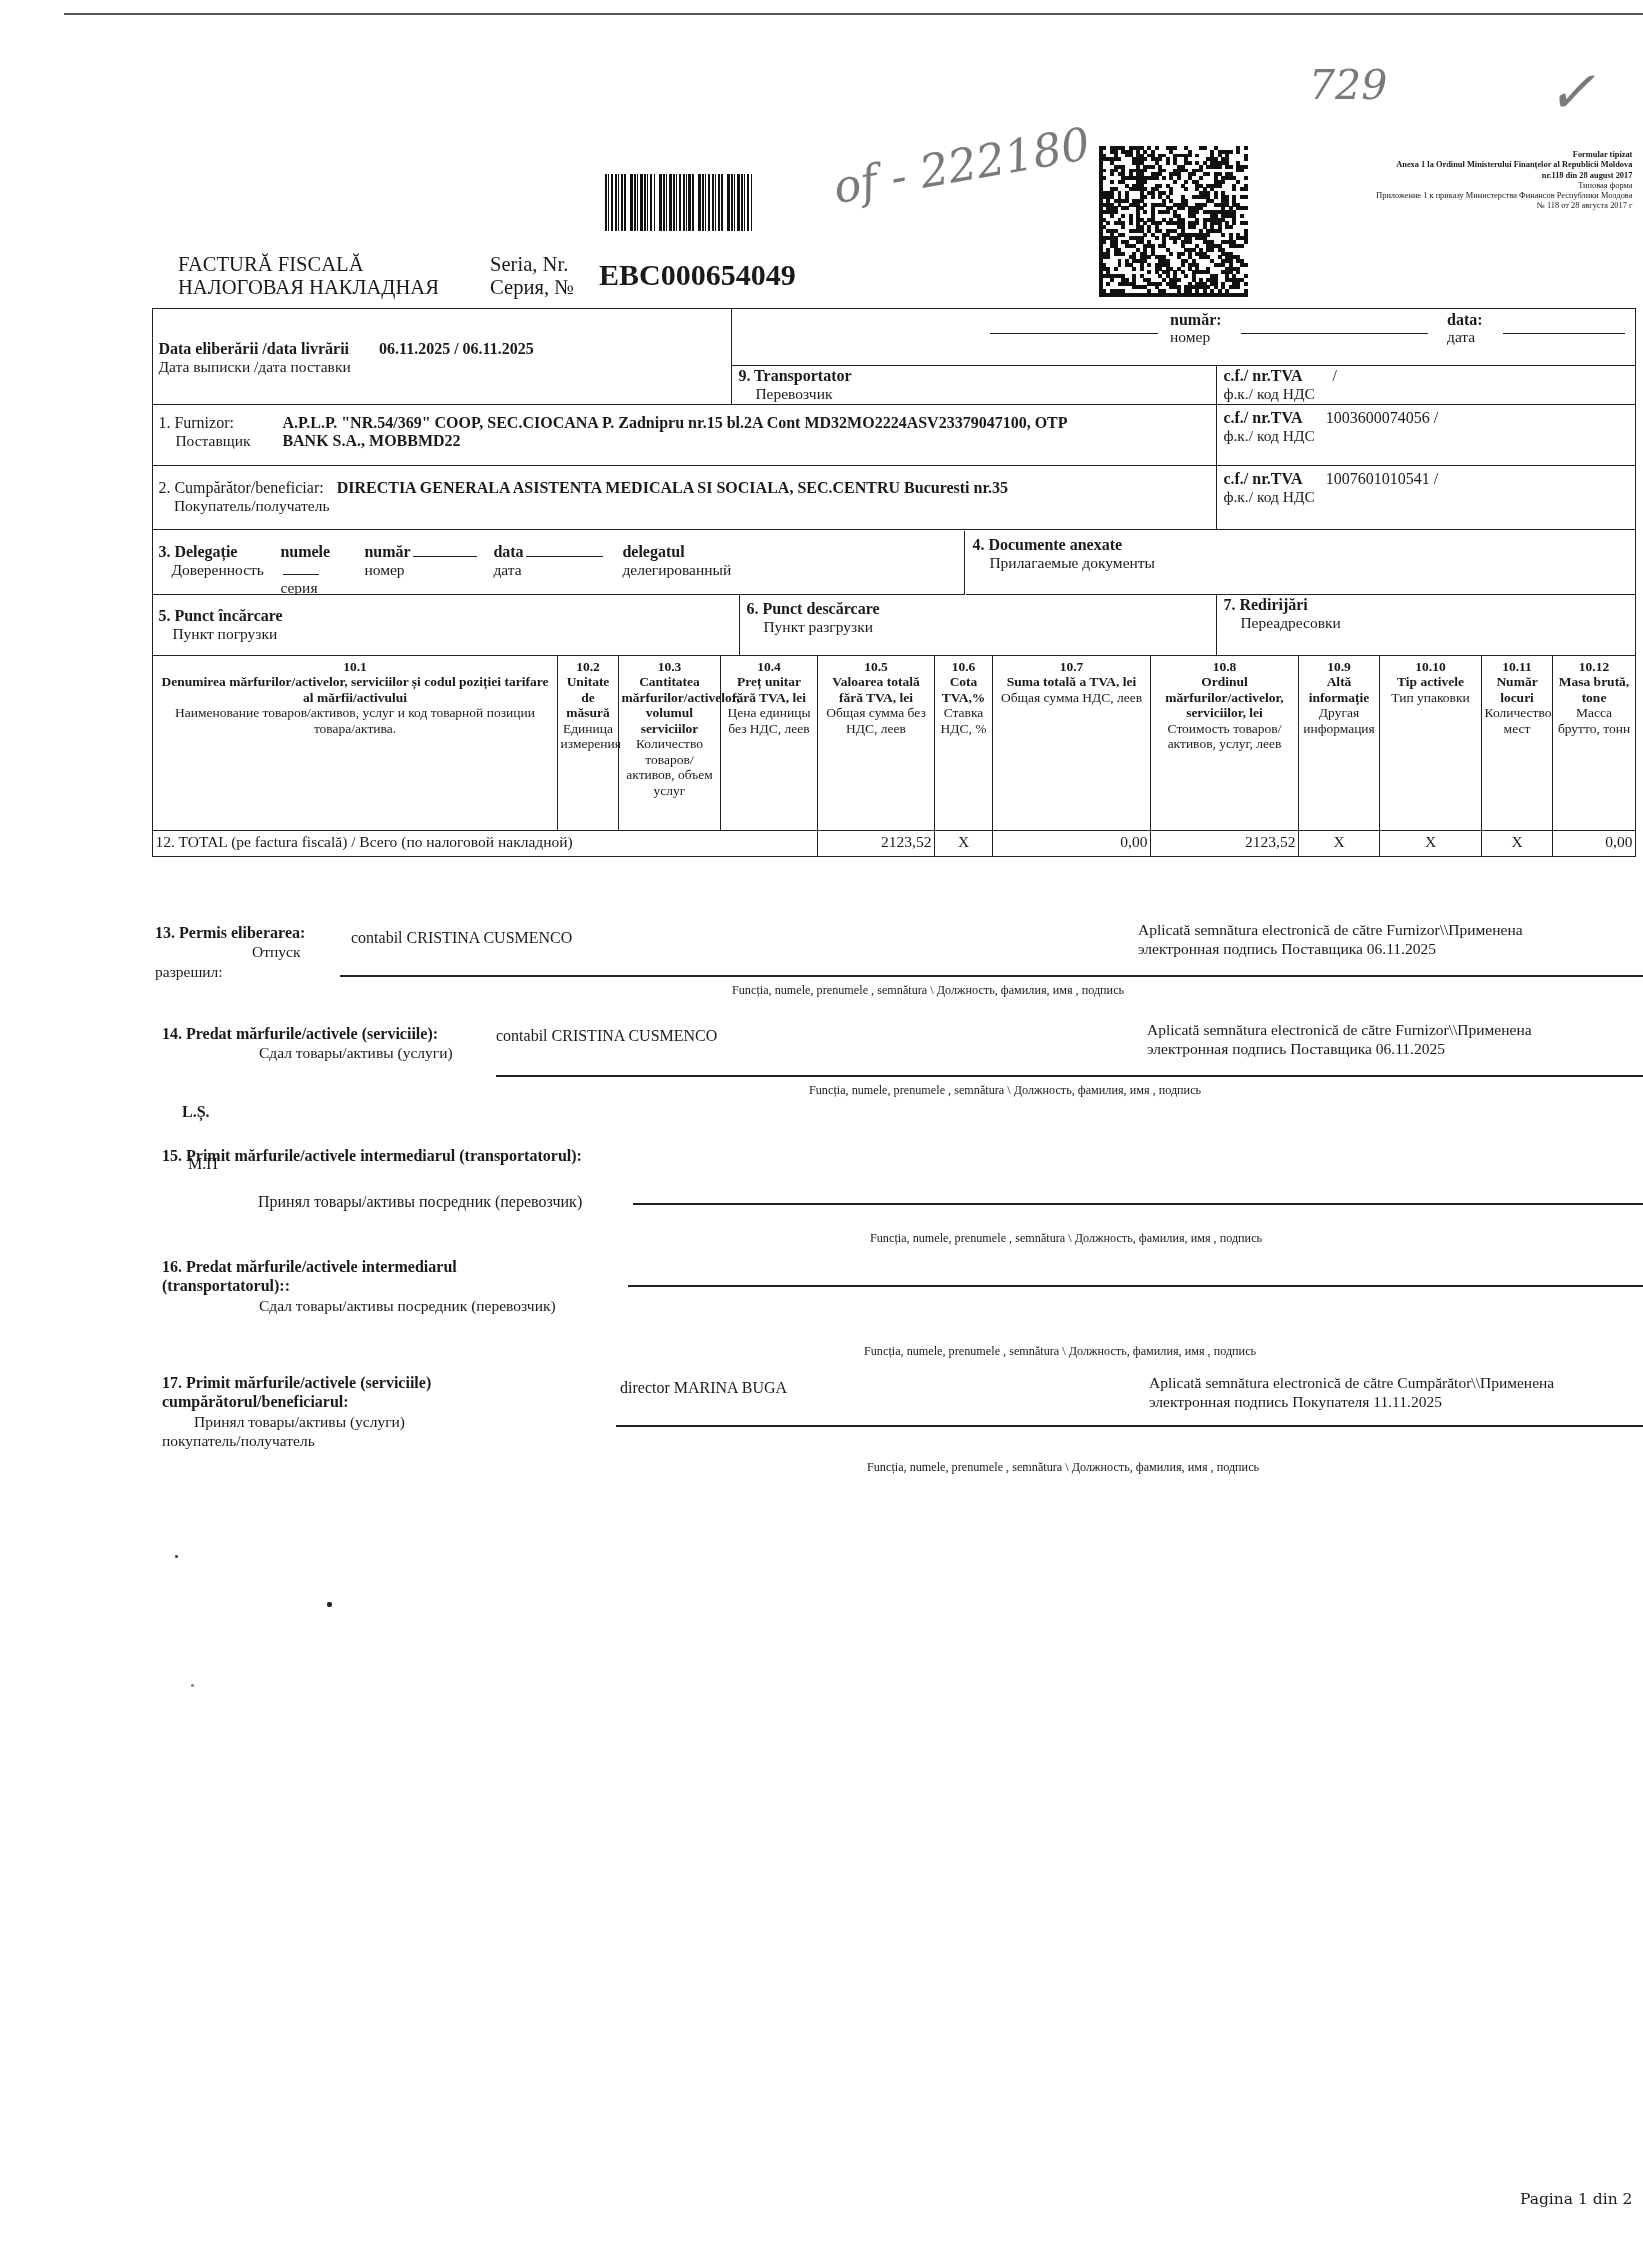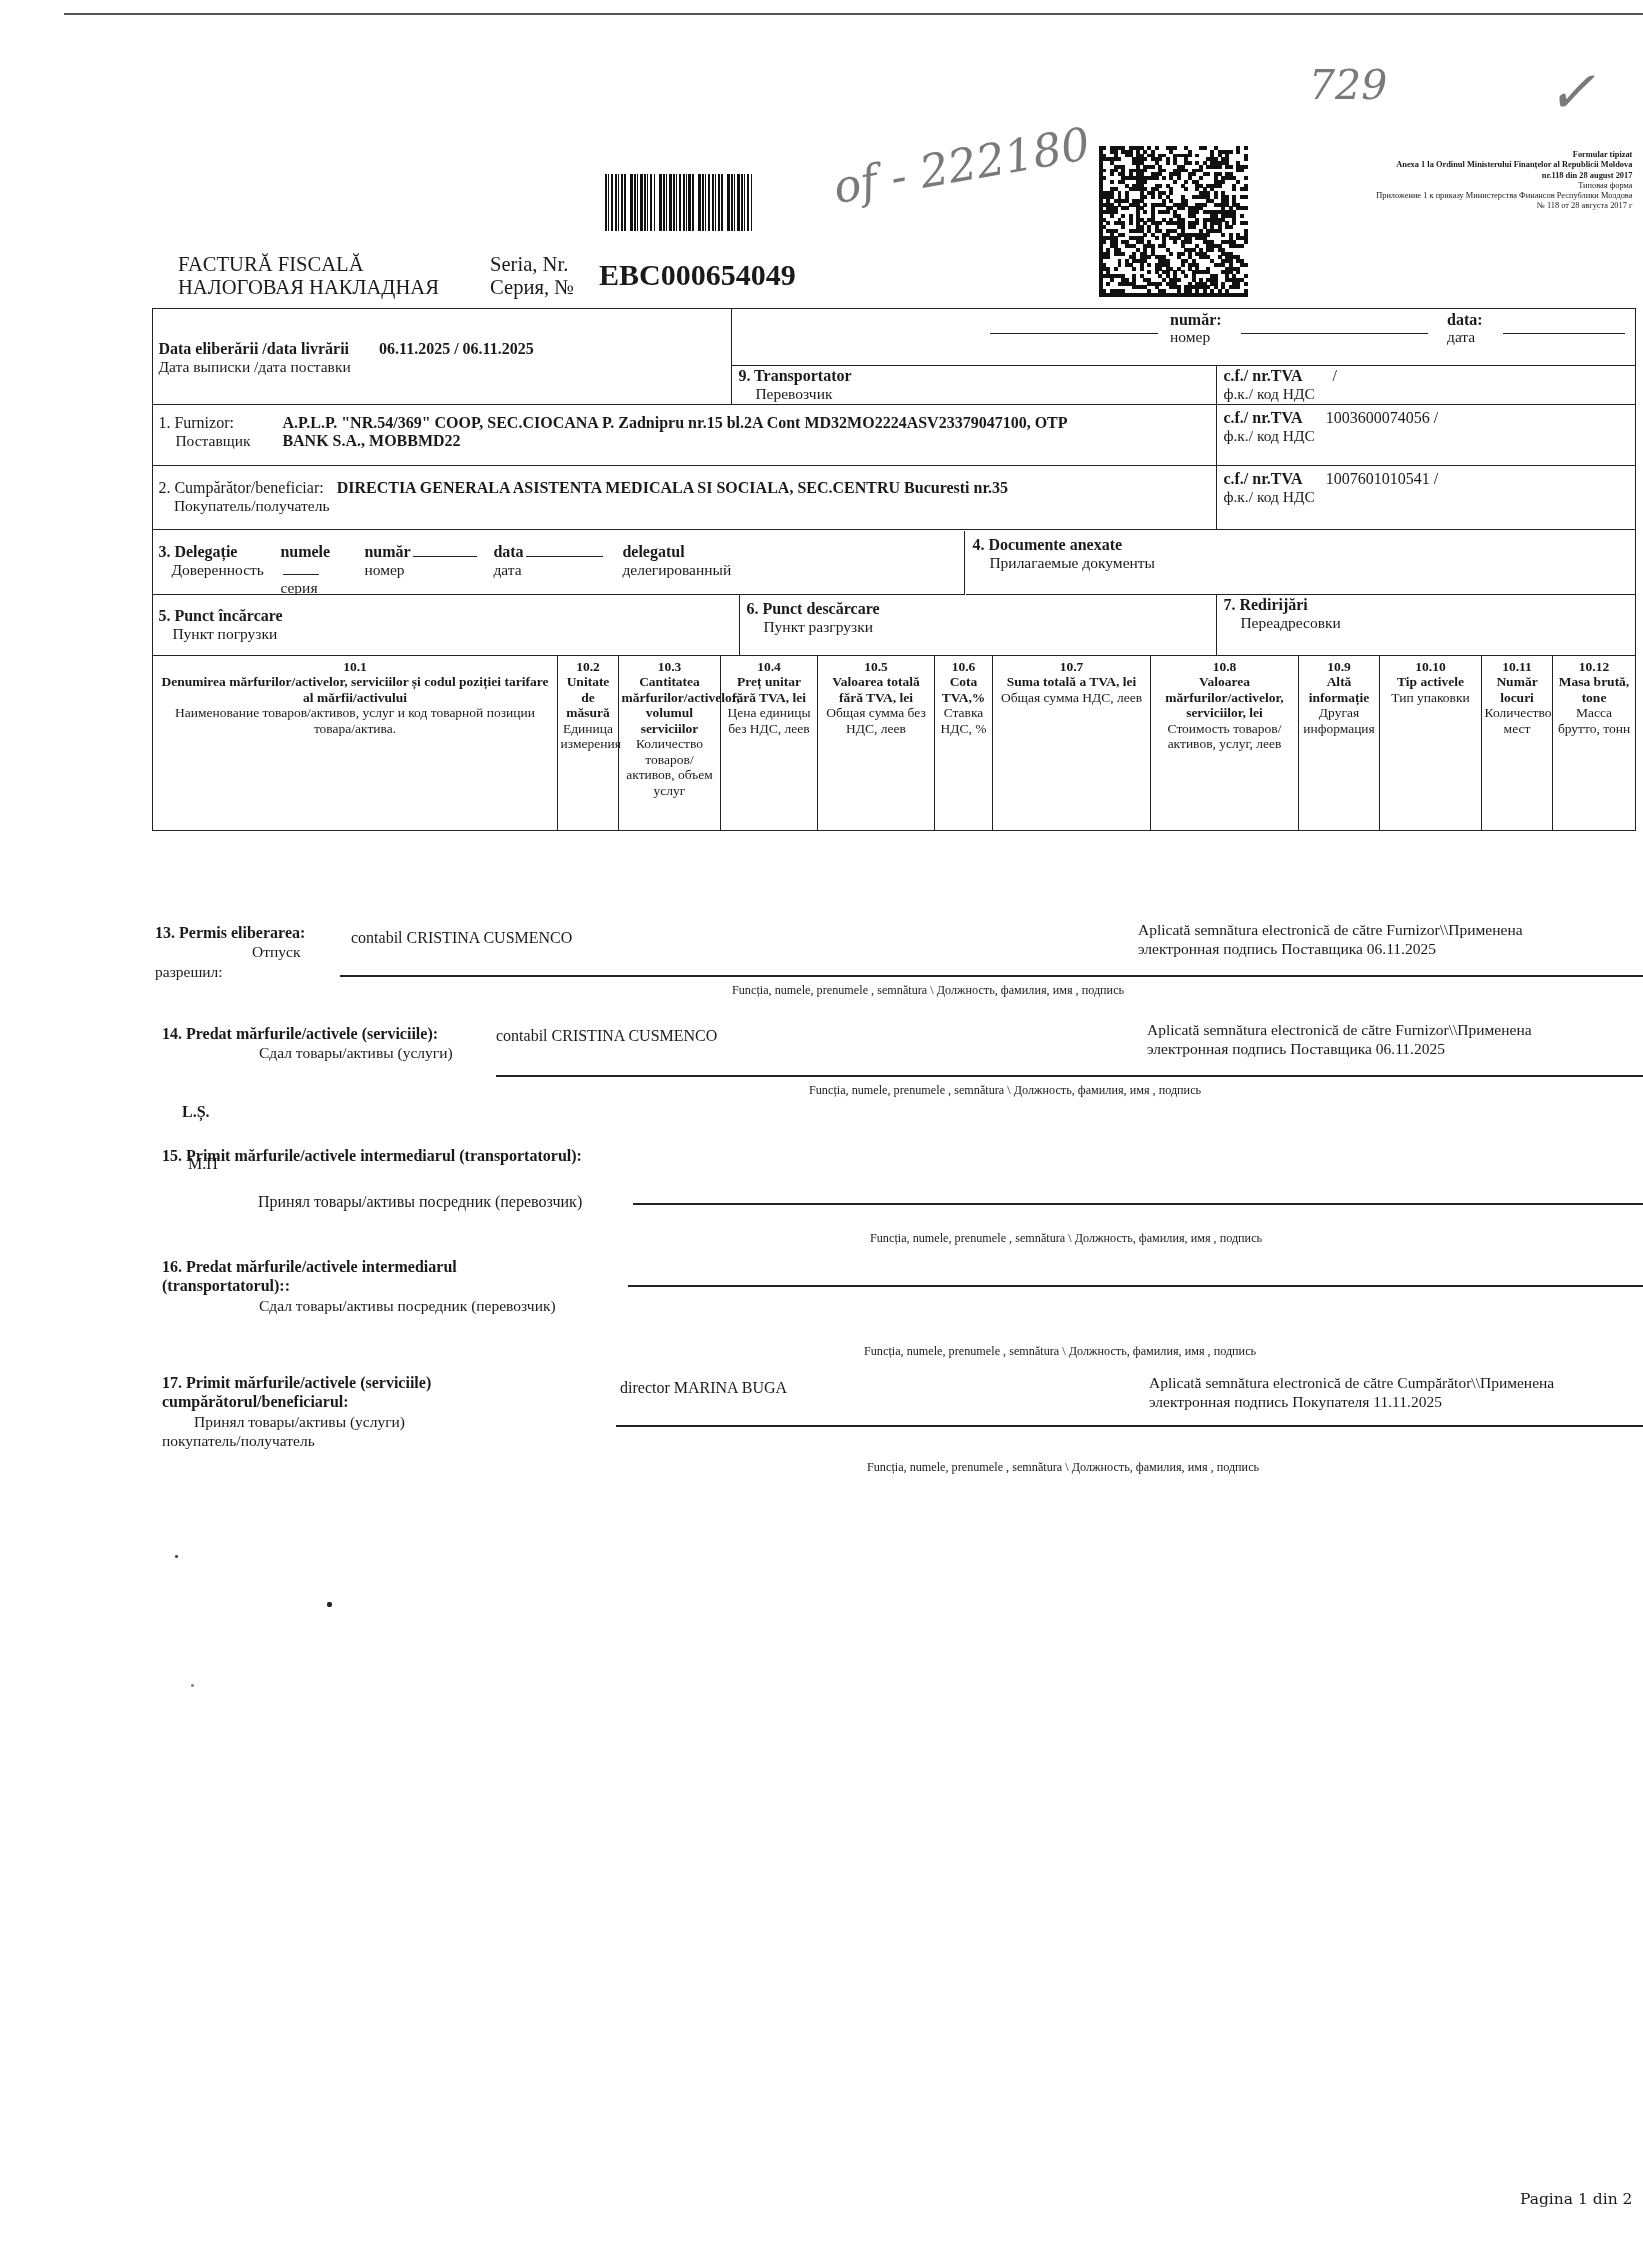--- a/index.html
+++ b/index.html
@@ -1041,21 +1041,21 @@
           <div class="t">Cota TVA,%</div>
           <div>Ставка НДС, %</div>
         </th>
       <th>
           <div class="t">10.7</div>
           <div class="t">Suma totală a TVA, lei</div>
           <div>Общая сумма НДС, леев</div>
         </th>
       <th>
           <div class="t">10.8</div>
-          <div class="t">Valoarea mărfurilor/activelor, serviciilor, lei</div>
+          <div class="t">Ordinul mărfurilor/activelor, serviciilor, lei</div>
           <div>Стоимость товаров/активов, услуг, леев</div>
         </th>
       <th>
           <div class="t">10.9</div>
           <div class="t">Altă informație</div>
           <div>Другая информация</div>
         </th>
       <th>
           <div class="t">10.10</div>
           <div class="t">Tip activele</div>
@@ -1067,20 +1067,31 @@
           <div>Количество мест</div>
         </th>
       <th>
           <div class="t">10.12</div>
           <div class="t">Masa brută, tone</div>
           <div>Масса брутто, тонн</div>
         </th>
     </tr>
   </thead>
   <tbody>
+    <tr style="height:26px;">
+      <td colspan="4" style="font-size:15.5px;"><span class="b" style="font-weight:normal;">12. TOTAL (pe factura fiscală) / Всего (по налоговой накладной)</span></td>
+      <td class="num" style="font-size:15.5px;">2123,52</td>
+      <td class="center" style="font-size:15.5px;">X</td>
+      <td class="num" style="font-size:15.5px;">0,00</td>
+      <td class="num" style="font-size:15.5px;">2123,52</td>
+      <td class="center" style="font-size:15.5px;">X</td>
+      <td class="center" style="font-size:15.5px;">X</td>
+      <td class="center" style="font-size:15.5px;">X</td>
+      <td class="num" style="font-size:15.5px;">0,00</td>
+    </tr>
   </tbody>
 </table>
 
 <div class="sec" style="left:155px;top:923px;">
   <div class="b">13. Permis eliberarea:</div>
   <div class="ru" style="padding-left:97px;">Отпуск</div>
   <div class="ru">разрешил:</div>
 </div>
 <div class="sec" style="left:351px;top:928px;">contabil CRISTINA CUSMENCO</div>
 <div class="sec" style="left:1138px;top:920px;font-size:15.5px;">

